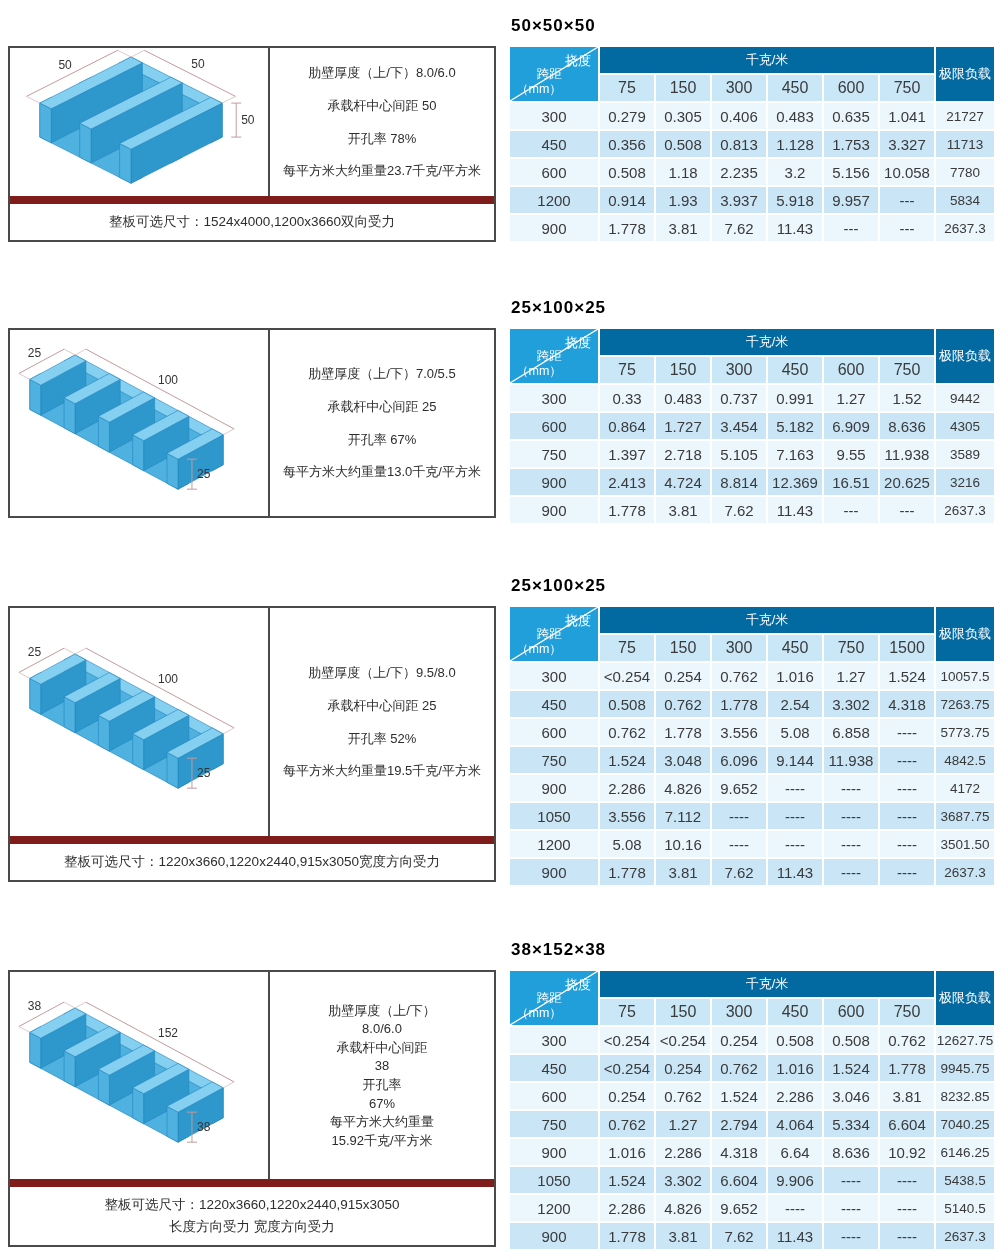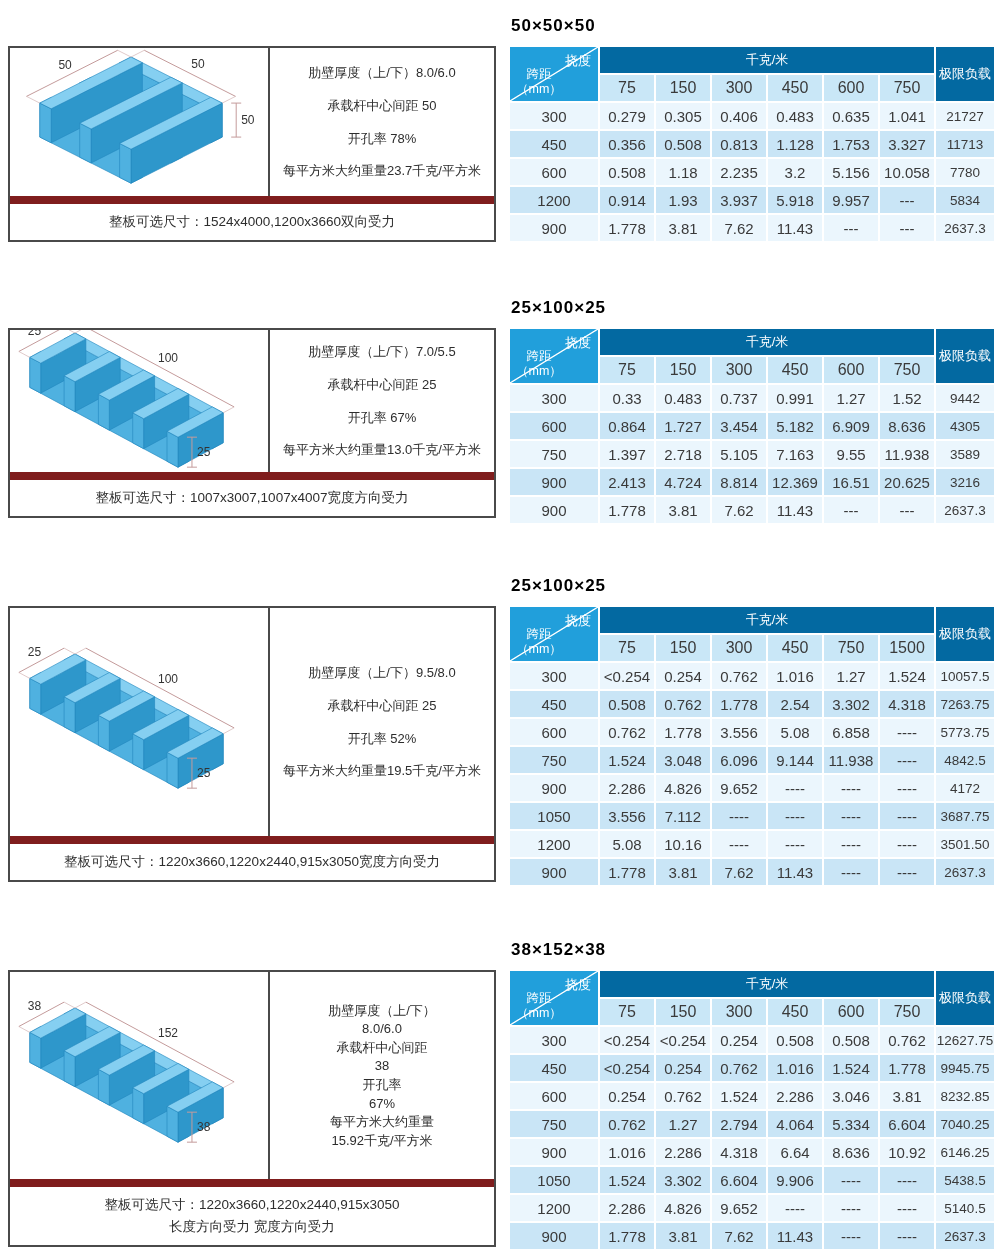--- a/index.html
+++ b/index.html
@@ -55,21 +55,21 @@
     grid-column:1;grid-row:1/3;position:relative;
     background:
       linear-gradient(to bottom right,
         rgba(255,255,255,0) calc(50% - 1.1px),
         #ffffff calc(50% - 0.2px),
         #ffffff calc(50% + 0.2px),
         rgba(255,255,255,0) calc(50% + 1.1px)),
       #219FDB;
   }
   .c-defl{position:absolute;top:5px;right:7px;}
-  .c-span{position:absolute;left:6px;bottom:3px;line-height:1.25;text-align:center;font-size:12.5px;}
+  .c-span{position:absolute;left:6px;bottom:3px;line-height:1.25;text-align:right;font-size:12.5px;}
   .subhead{background:#C9E7F7;color:#3a3a3a;font-size:16px;}
   .data{font-size:15px;color:#3a3a3a;}
   .light{background:#EBF6FD;}
   .dark{background:#C9E5F6;}
   .limit{font-size:13.5px;}
 </style>
 </head>
 <body>
 
 <main>
@@ -220,23 +220,20 @@
               <line x1="174.96" y1="112.16" x2="174.96" y2="142.16" stroke="#C49B9B" stroke-width="1"></line>
               <text x="179.96" y="131.16" text-anchor="start" font-size="12" fill="#333">25</text>
             </svg>
           </div>
           <div class="specs">
             <div class="spec-line">肋壁厚度（上/下）7.0/5.5</div>
             <div class="spec-line">承载杆中心间距 25</div>
             <div class="spec-line">开孔率 67%</div>
             <div class="spec-line">每平方米大约重量13.0千克/平方米</div>
           </div>
-        </div>
-        <div class="panel-foot">
-          <div class="foot-line">整板可选尺寸：1007x3007,1007x4007宽度方向受力</div>
         </div>
       </div>
       <div class="ltable">
         <div class="cell corner">
           <span class="c-defl">挠度</span>
           <div class="c-span">
             <div>跨距</div>
             <div>（mm）</div>
           </div>
         </div>

